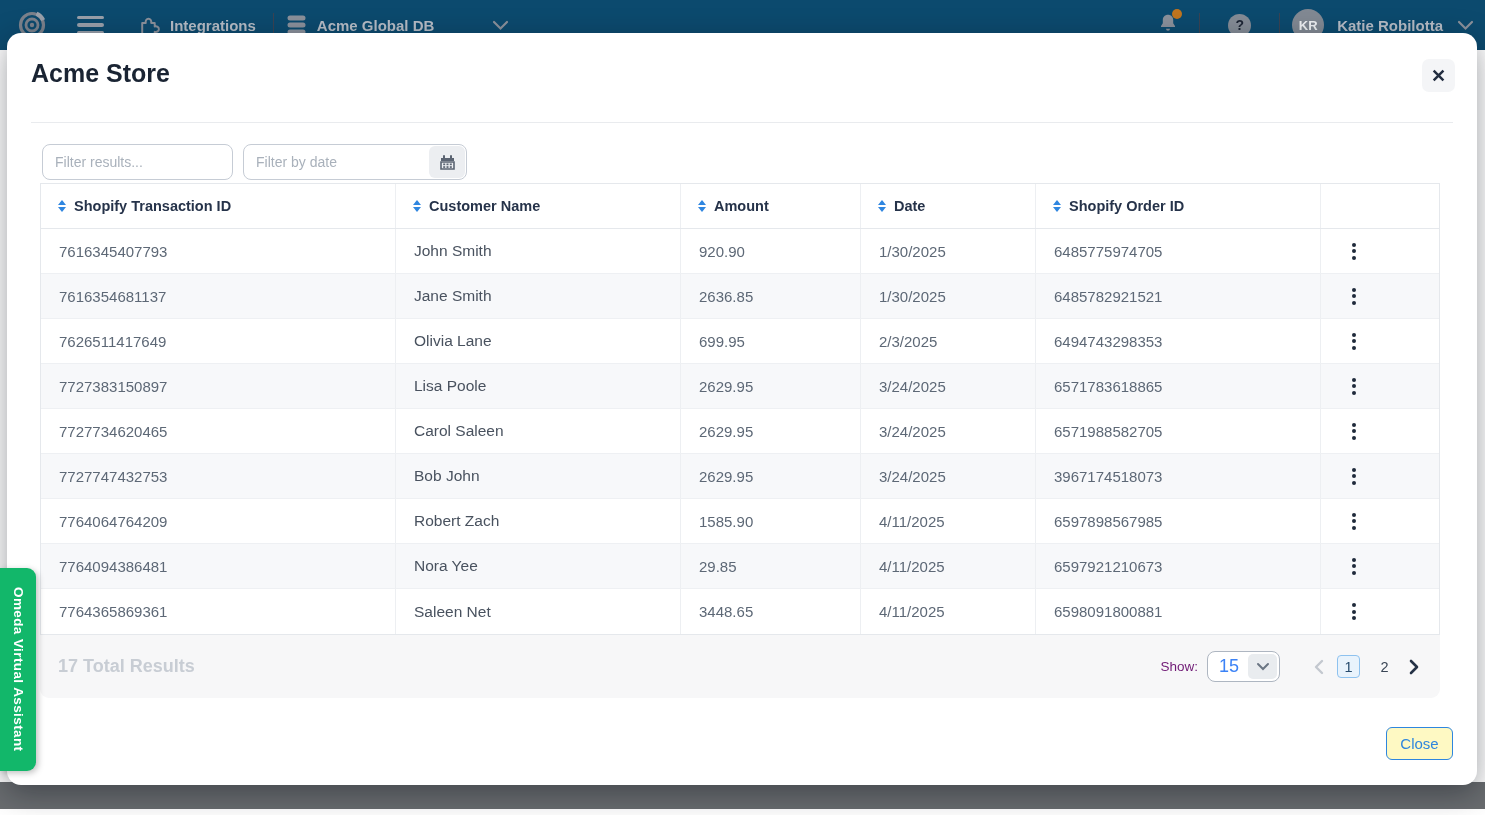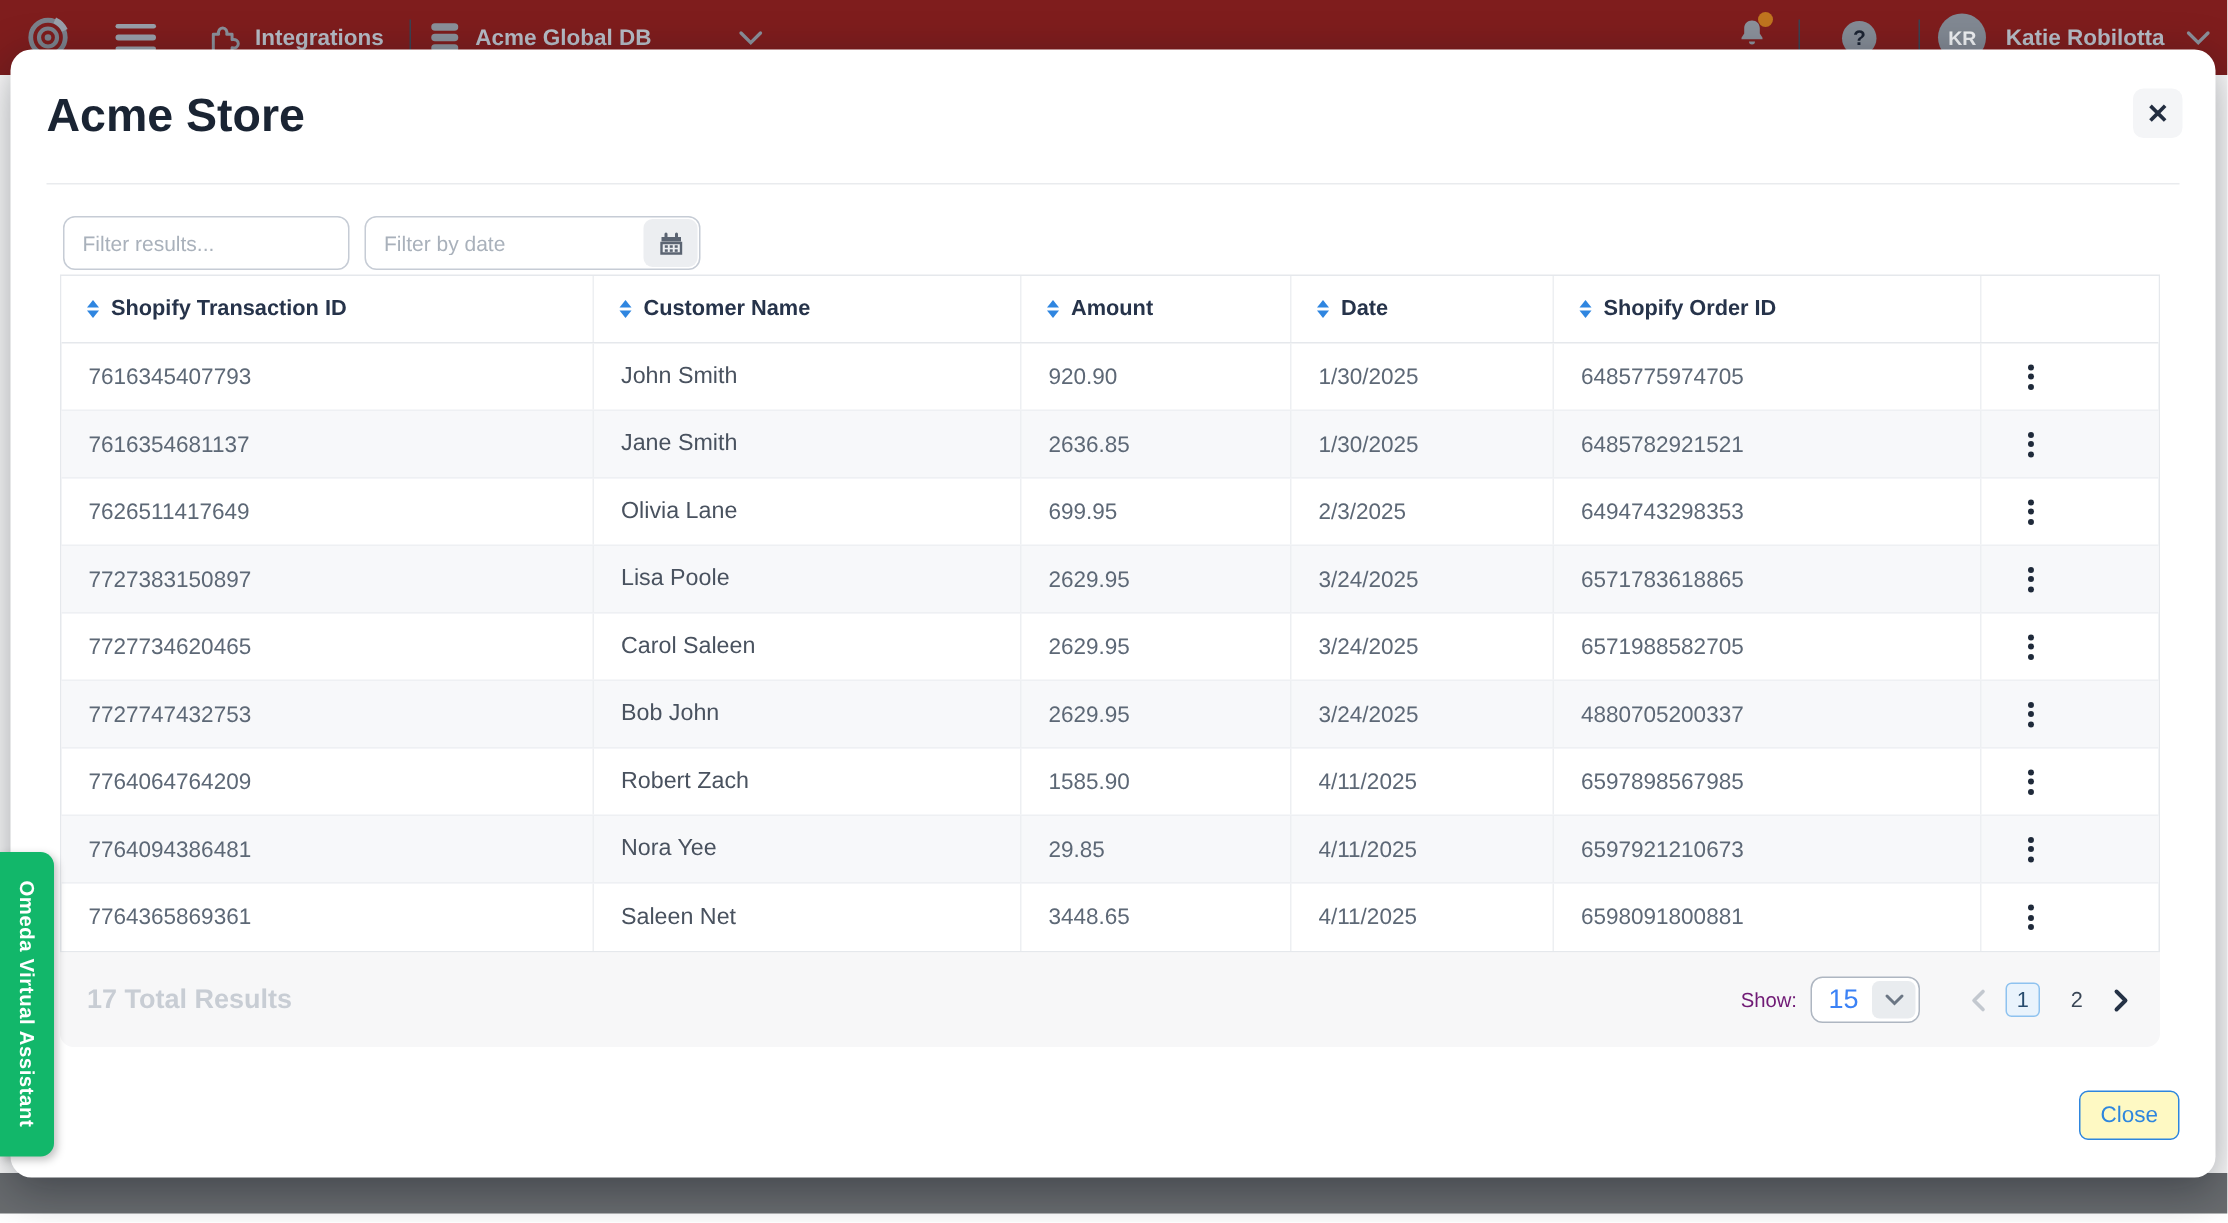--- a/index.html
+++ b/index.html
@@ -1,41 +1,41 @@
 <!DOCTYPE html>
 <html><head>
 <meta charset="utf-8">
 <style>
   * { box-sizing: border-box; margin: 0; padding: 0; }
   html,body { width:1485px; height:815px; overflow:hidden; }
   body { font-family:"Liberation Sans", sans-serif; background:#ffffff; position:relative; }
 
   
-  .topbar { position:absolute; top:0; left:0; width:1485px; height:50px; background:#7f1d1d;
+  .topbar { position:absolute; top:0; left:0; width:1485px; height:50px; background:#0c4a6e;
             display:flex; align-items:center; z-index:1; }
   .topbar .label { color:#b7bdc6; font-size:15px; font-weight:700; }
   .vdiv { width:1px; height:24px; background:#3a4353; }
   .burger { display:flex; flex-direction:column; gap:4px; cursor:pointer; }
   .burger span { width:27px; height:3.5px; border-radius:2px; background:#99a0aa; }
   .icon-gray { color:#8b919b; }
   .bell-wrap { position:relative; }
   .bell-dot { position:absolute; top:-2px; right:-2px; width:10px; height:10px; border-radius:50%;
               background:#c0751f; }
   .help-circle { width:23px; height:23px; border-radius:50%; background:#858c96; color:#1c2433;
                  font-size:14px; font-weight:700; display:flex; align-items:center; justify-content:center; }
   .avatar { width:32px; height:32px; border-radius:50%; background:#828993; color:#f0f2f4;
             font-size:13px; font-weight:700; display:flex; align-items:center; justify-content:center;text-align:center; }
 
   
   .bottom-bar { position:absolute; left:0; top:782px; width:1485px; height:27px; background:#696c6f; z-index:1; }
 
   
   .modal { position:absolute; left:7px; top:33px; width:1470px; height:752px; background:#ffffff;
            border-radius:14px; box-shadow:0 8px 30px rgba(10,15,25,.4); z-index:2; }
-  .modal-title { position:absolute; left:24px; top:26px; font-size:31px; font-weight:600; color:#1a2433; }
+  .modal-title { position:absolute; left:24px; top:26px; font-size:25px; font-weight:600; color:#1a2433; }
   .modal-x { position:absolute; right:22px; top:26px; width:33px; height:33px; border:none; cursor:pointer;
              background:#f4f5f7; border-radius:7px; color:#222d40; font-size:18px; font-weight:700;
              display:flex; align-items:center; justify-content:center; line-height:1; }
   .title-divider { position:absolute; left:24px; right:24px; top:89px; height:1px; background:#e9ebee; }
 
   
   .filters { position:absolute; left:35px; top:111px; display:flex; gap:10px; }
   .f-input { height:36px; border:1px solid #c6ccd5; border-radius:8px; padding:0 12px; font-size:14px;
              color:#3c4654; font-family:"Liberation Sans",sans-serif; outline:none; }
   .f-input::placeholder { color:#a9b1bb; }
@@ -297,21 +297,21 @@
                 <span class="dot"></span>
       </button>
     </div>
   </div>
 
   <div class="trow">
     <div class="td">7727747432753</div>
     <div class="td col-name">Bob John</div>
     <div class="td">2629.95</div>
     <div class="td">3/24/2025</div>
-    <div class="td">4880705200337</div>
+    <div class="td">3967174518073</div>
     <div class="td col-actions">
       <button class="kebab">
         <span class="dot"></span>
                 <span class="dot"></span>
                 <span class="dot"></span>
       </button>
     </div>
   </div>
 
   <div class="trow">

